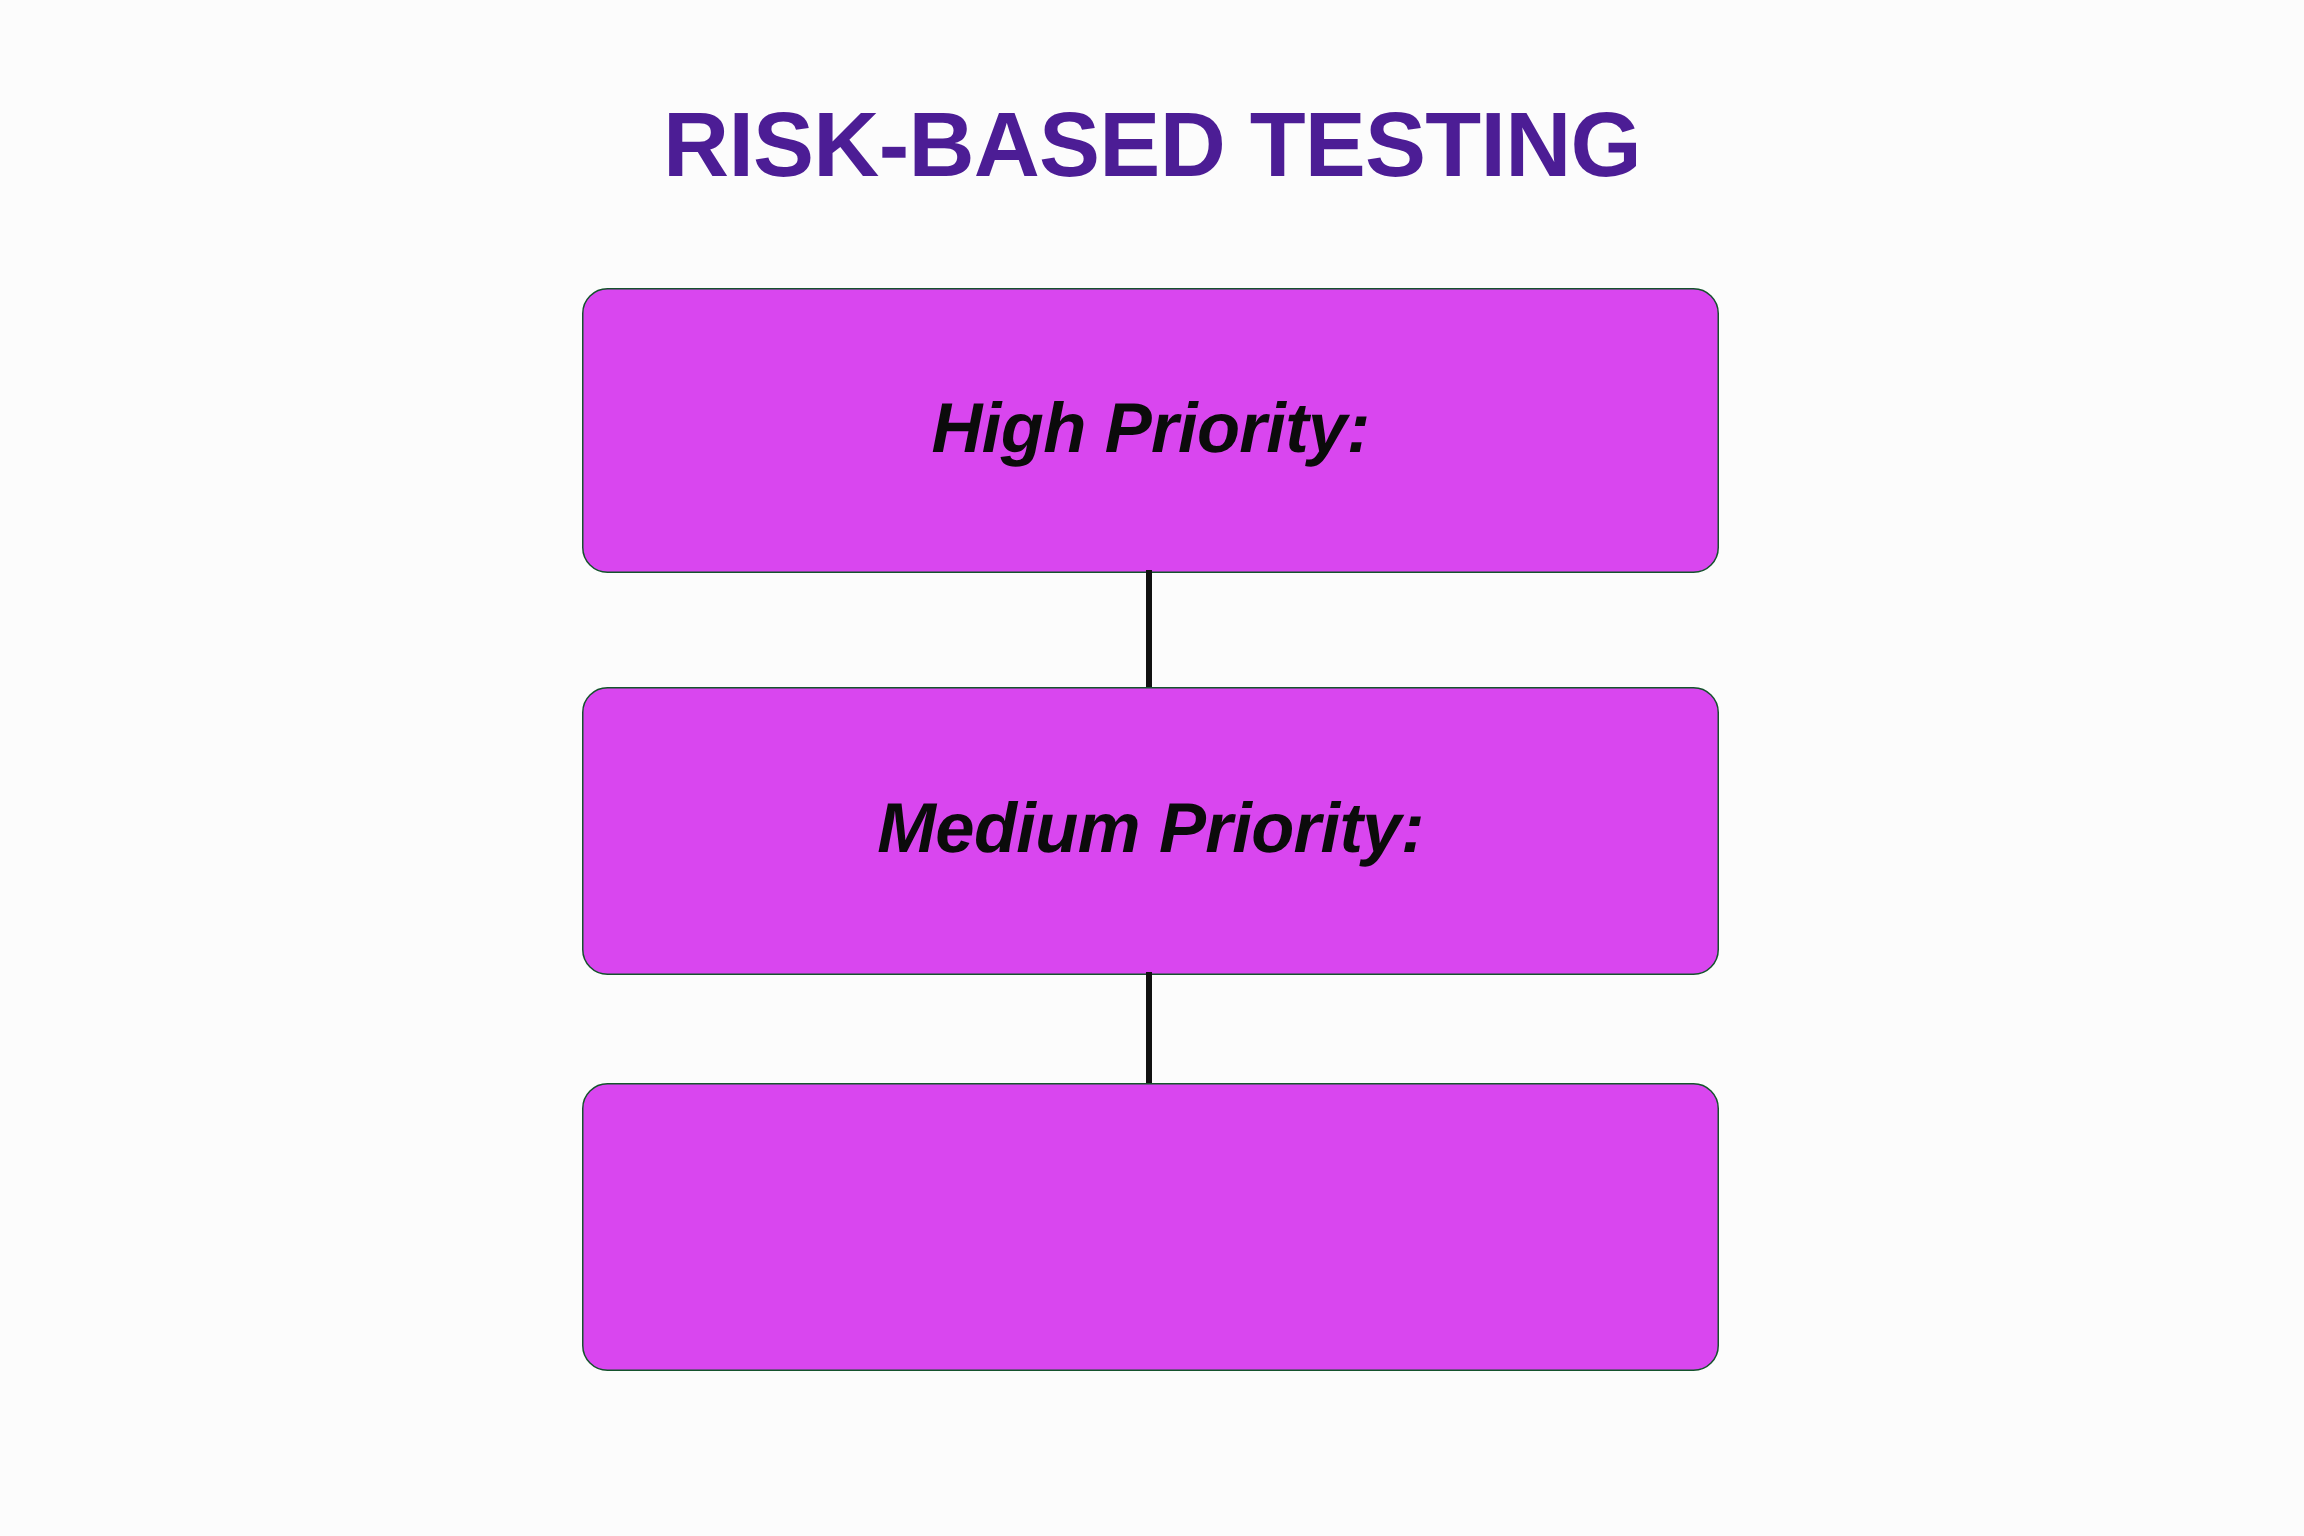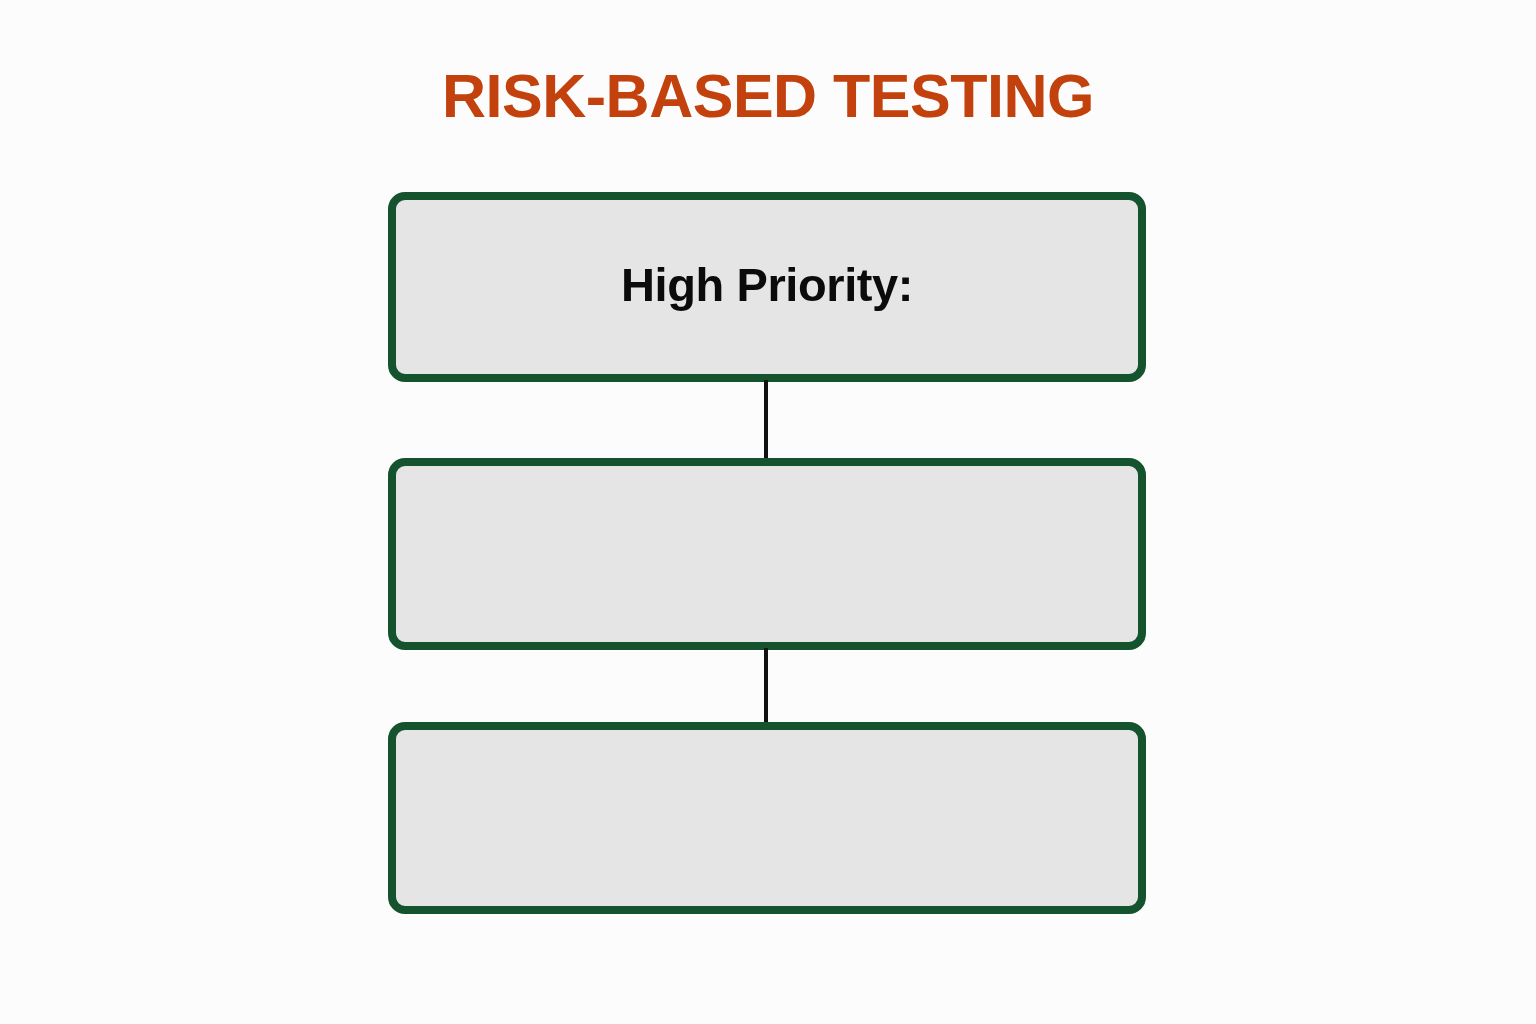--- a/index.html
+++ b/index.html
@@ -29,39 +29,40 @@
   .diagram-title {
     position: absolute;
     left: 0;
     top: 64px;
     width: 1536px;
     text-align: center;
     font-size: 61px;
     font-weight: 900;
     letter-spacing: -0.5px;
     line-height: 1.05;
-    color: #c2410c;
+    color: #4c1d95;
     white-space: nowrap;
   }
 
   
   .node {
     position: absolute;
     left: 388px;
     width: 758px;
     box-sizing: border-box;
-    border: 8px solid #14532d;
+    border: 1px solid #14532d;
     border-radius: 17px;
-    background: #e5e5e5;
+    background: #d946ef;
     display: flex;
     flex-direction: column;
     align-items: center;
     justify-content: center;
     text-align: center;
     padding: 0 14px;
+    font-style: italic;
   }
 
   .node-high   { top: 192px; height: 190px; }
   .node-medium { top: 458px; height: 192px; }
   .node-low    { top: 722px; height: 192px; }
 
   .node-heading {
     font-size: 47px;
     font-weight: 700;
     line-height: 1.12;
@@ -97,20 +98,21 @@
 
   <div class="diagram-title">RISK-BASED TESTING</div>
 
   <div class="node node-high">
     <div class="node-heading">High Priority:</div>
   </div>
 
   <div class="connector connector-1"></div>
 
   <div class="node node-medium">
+    <div class="node-heading">Medium Priority:</div>
   </div>
 
   <div class="connector connector-2"></div>
 
   <div class="node node-low">
   </div>
 
 </div>
 
 </body></html>

